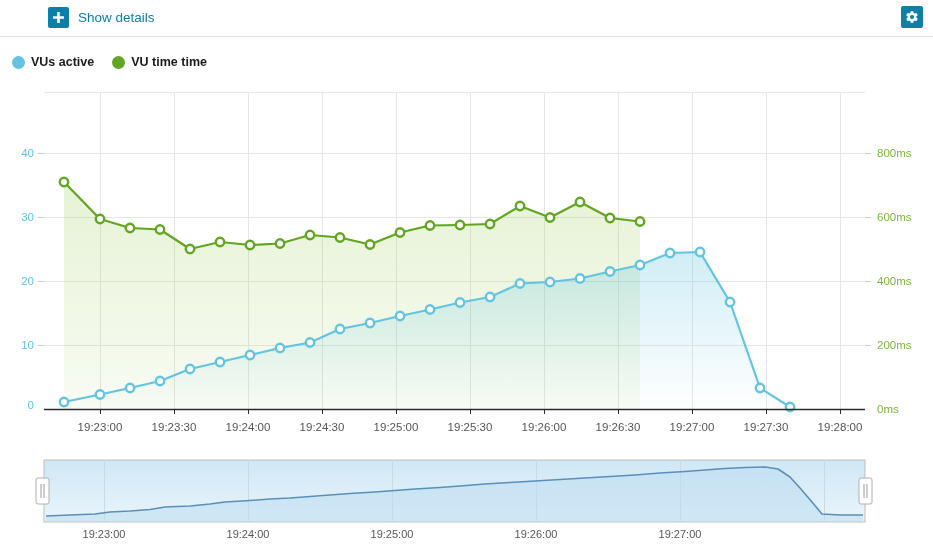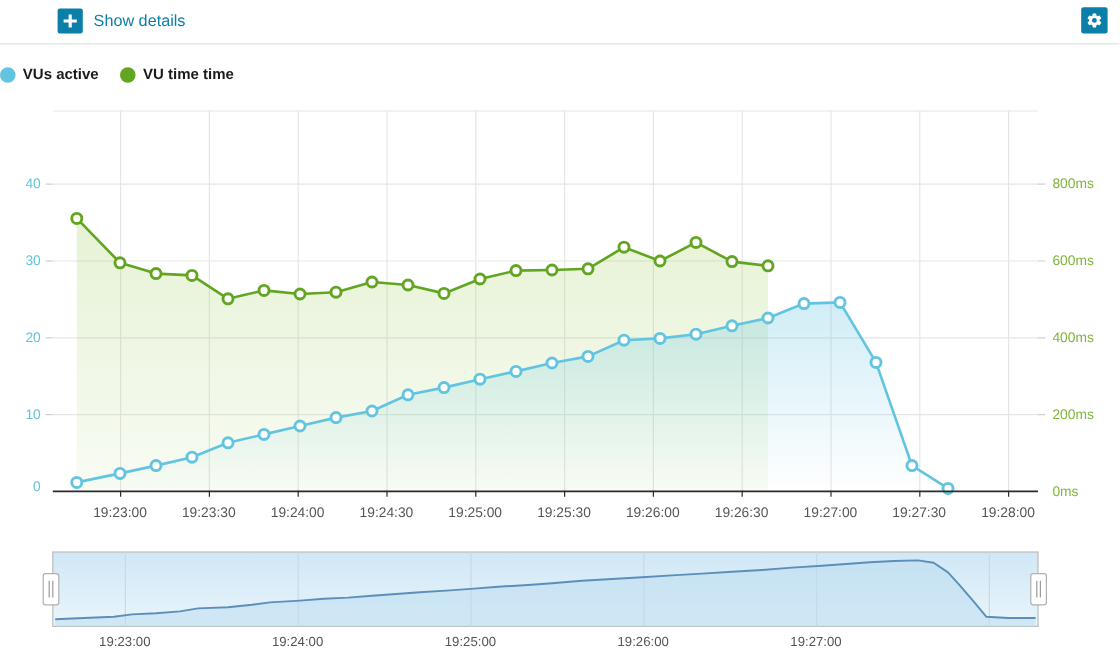--- a/index.html
+++ b/index.html
@@ -63,21 +63,21 @@
     display: flex;
     align-items: center;
     justify-content: center;
     cursor: pointer;
   }
   .gear-box svg { display: block; }
 
   
   .legend {
     position: absolute;
-    left: 0; top: 55px;
+    left: 12px; top: 55px;
     display: flex;
     align-items: center;
     gap: 18px;
   }
   .legend-item {
     display: flex;
     align-items: center;
     gap: 6px;
     cursor: pointer;
   }

